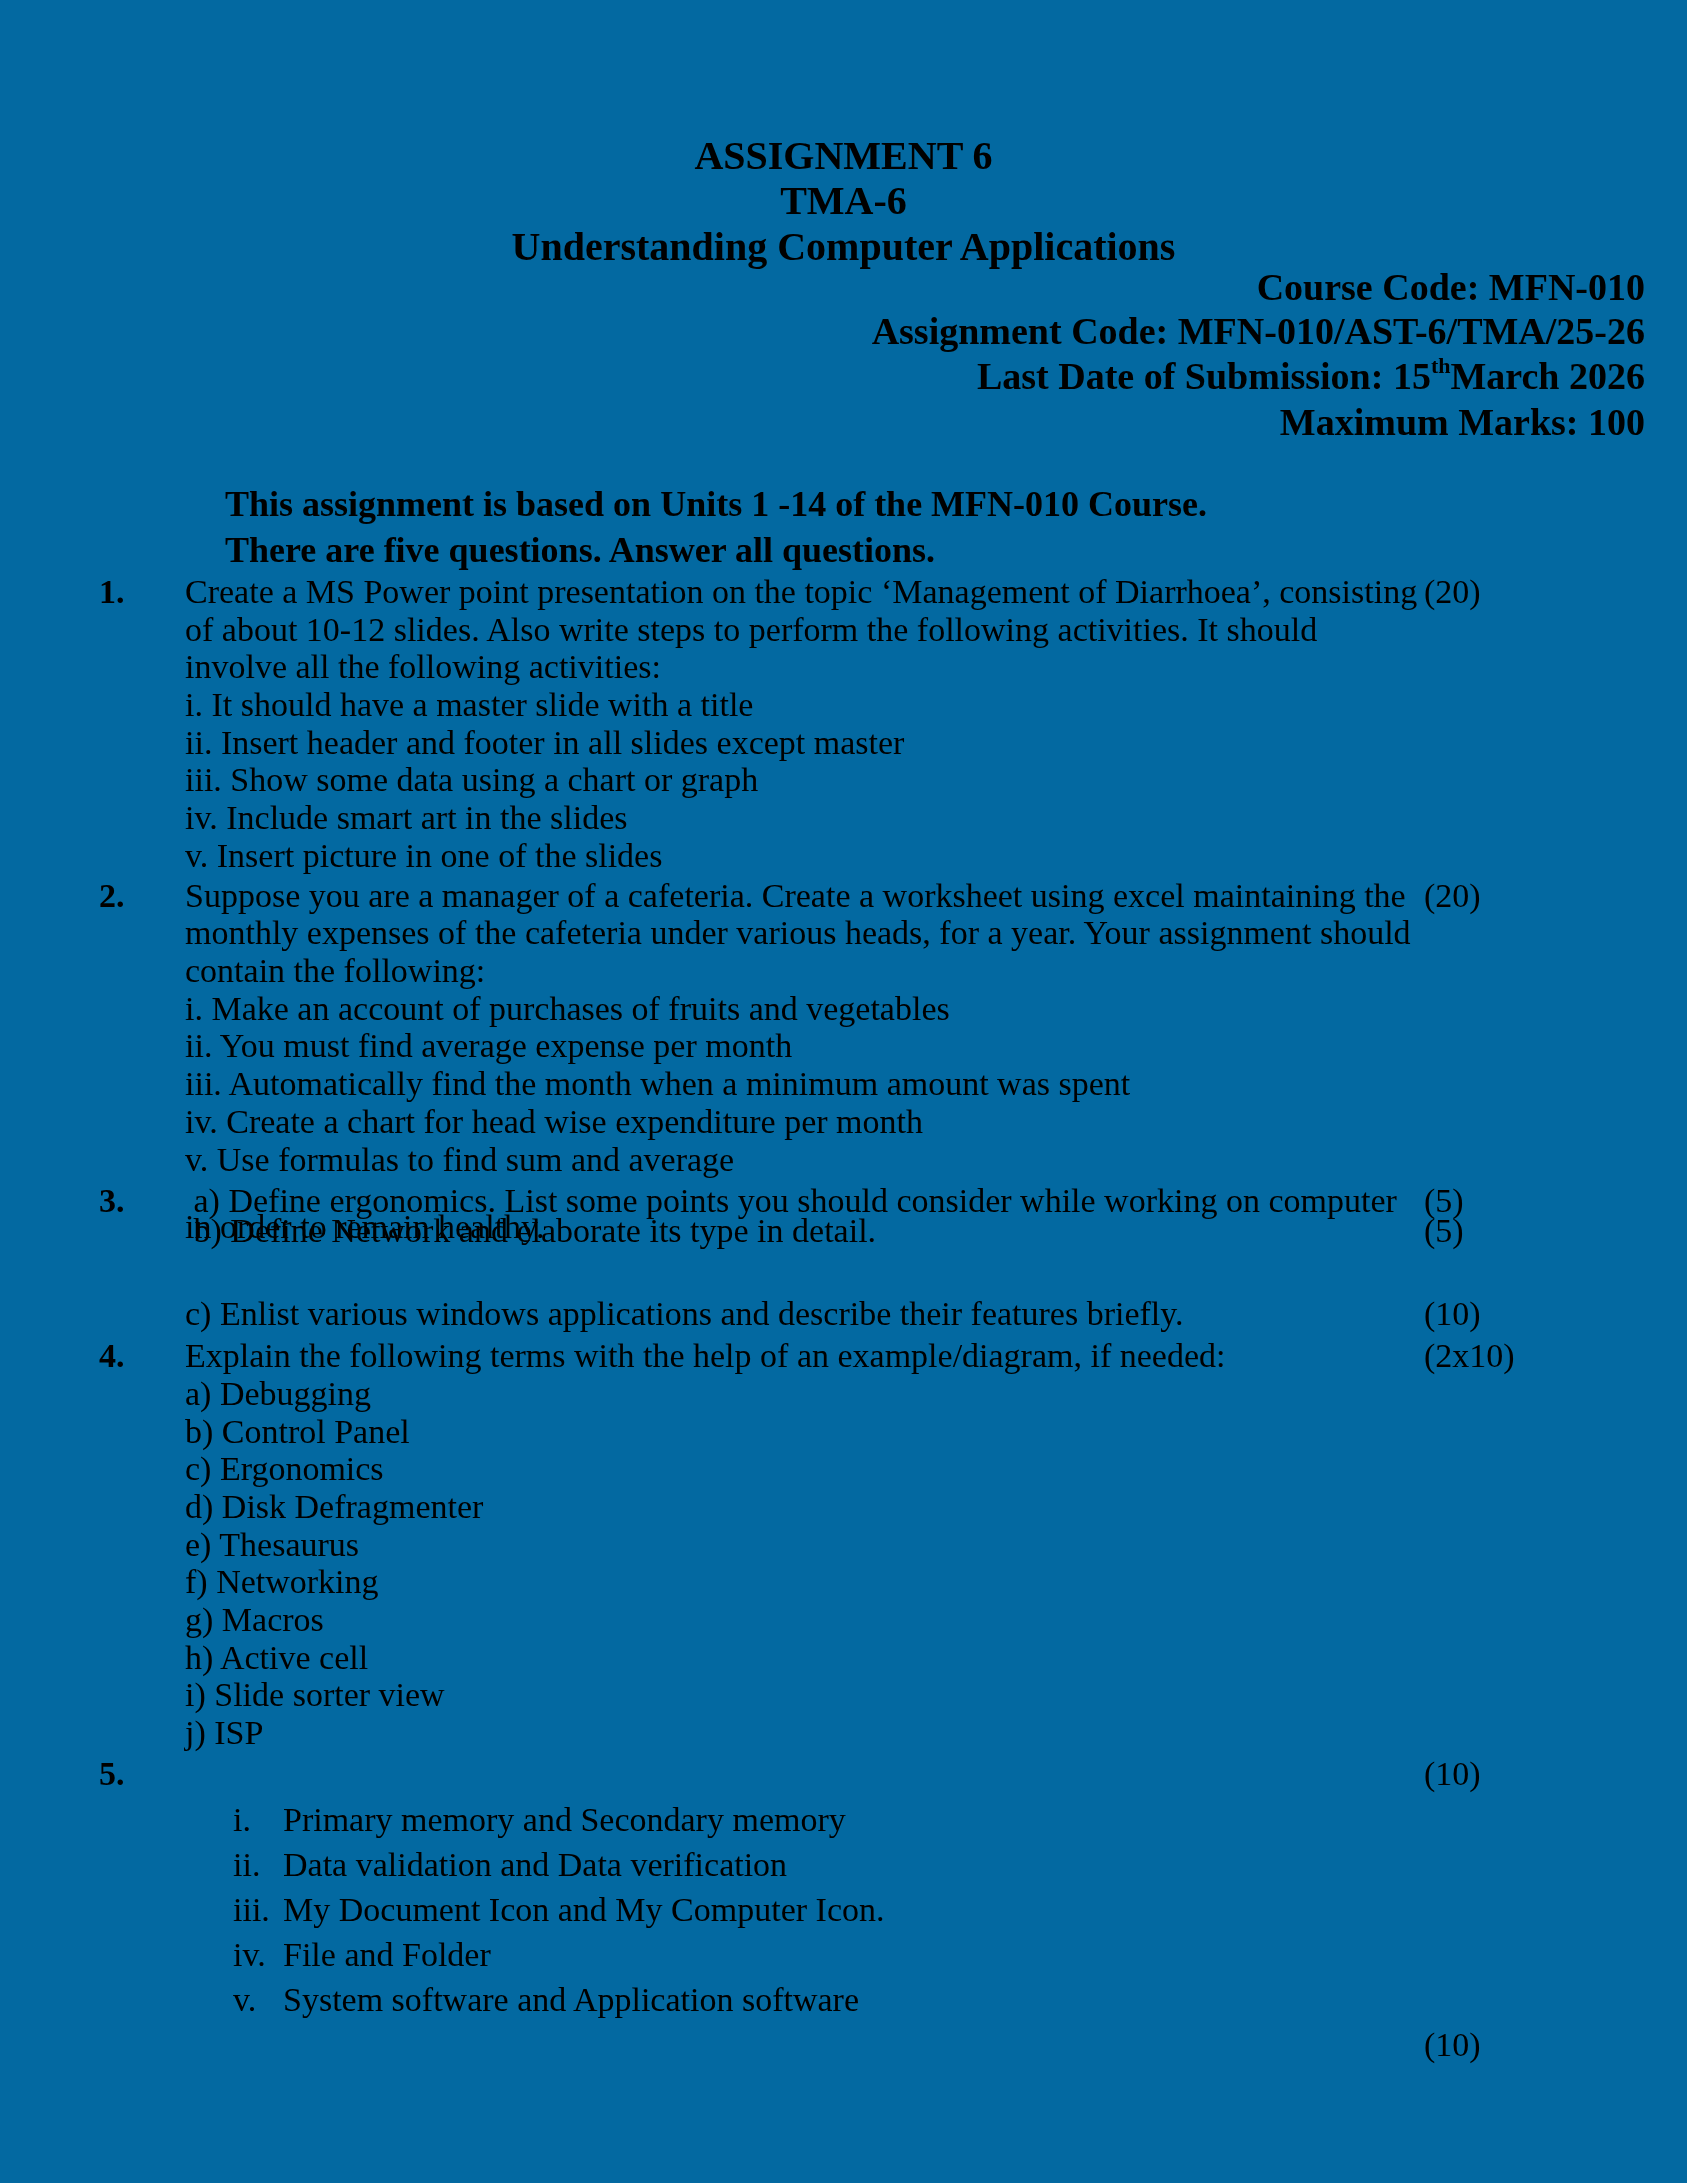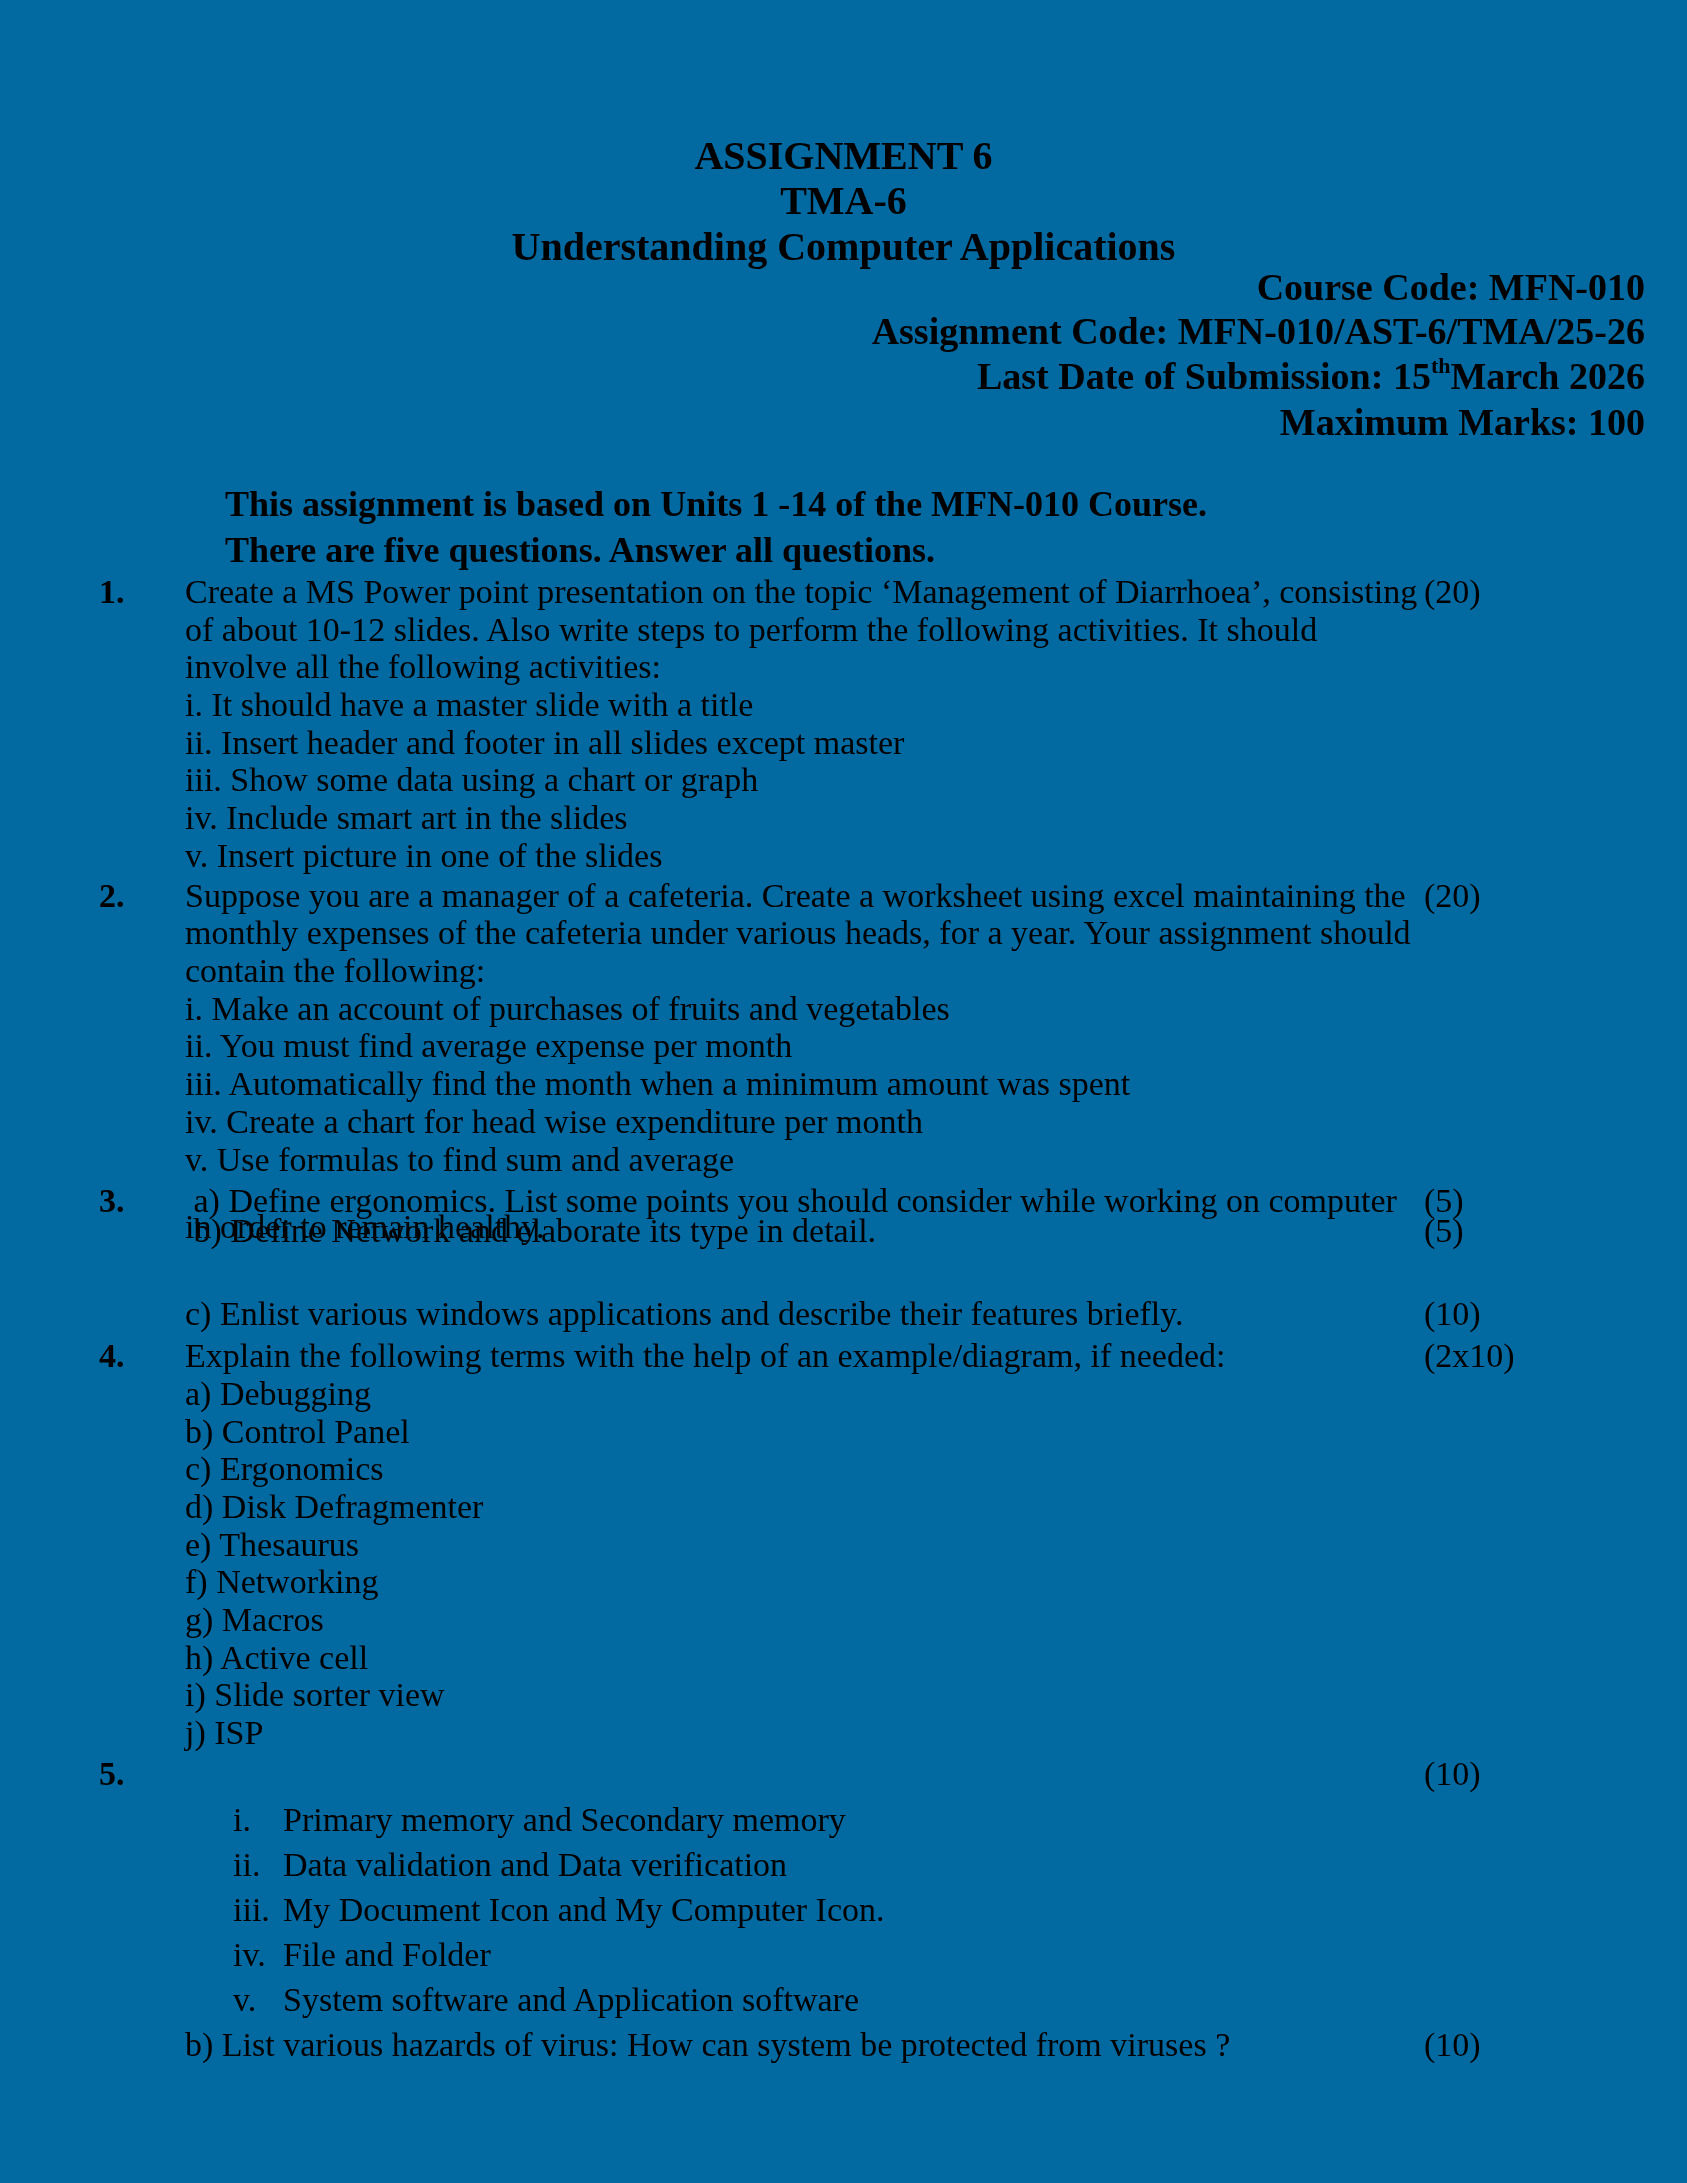--- a/index.html
+++ b/index.html
@@ -137,17 +137,17 @@
       <div class="q-row" style="top: 1601px;"><span class="q-text">g) Macros</span></div>
       <div class="q-row" style="top: 1639px;"><span class="q-text">h) Active cell</span></div>
       <div class="q-row" style="top: 1676px;"><span class="q-text">i) Slide sorter view</span></div>
       <div class="q-row" style="top: 1714px;"><span class="q-text">j) ISP</span></div>
       <div class="q-row" style="top: 1755px;"><span class="q-num">5.</span><span class="q-marks">(10)</span></div>
       <div class="q-row" style="top: 1801px;"><span class="q-sub-roman">i.</span><span class="q-sub-text">Primary memory and Secondary memory</span></div>
       <div class="q-row" style="top: 1846px;"><span class="q-sub-roman">ii.</span><span class="q-sub-text">Data validation and Data verification</span></div>
       <div class="q-row" style="top: 1891px;"><span class="q-sub-roman">iii.</span><span class="q-sub-text">My Document Icon and My Computer Icon.</span></div>
       <div class="q-row" style="top: 1936px;"><span class="q-sub-roman">iv.</span><span class="q-sub-text">File and Folder</span></div>
       <div class="q-row" style="top: 1981px;"><span class="q-sub-roman">v.</span><span class="q-sub-text">System software and Application software</span></div>
-      <div class="q-row" style="top: 2026px;"><span class="q-text">b) List various hazards of virus: How can system be protected from viruses ?</span><span class="q-marks">(10)</span></div>
+      <div class="q-row" style="top: 2026px;"><span class="q-marks">(10)</span></div>
     </div>
 
 </div>
 
 
 </body></html>

